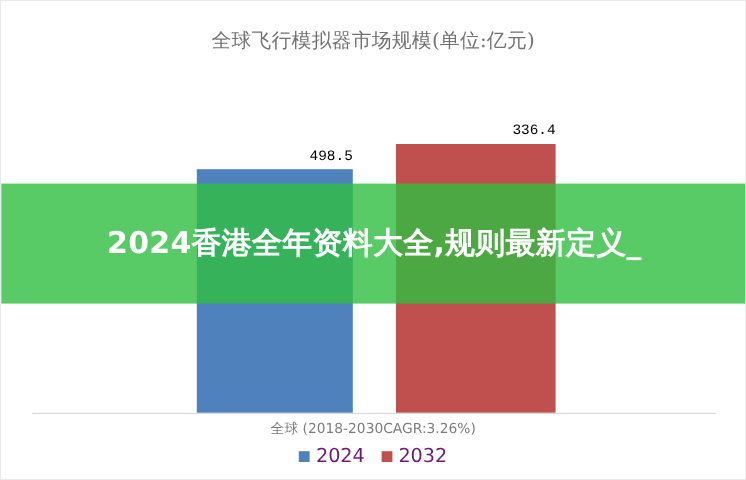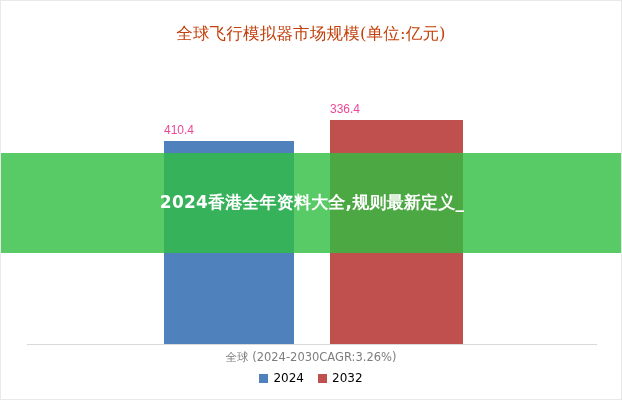--- a/index.html
+++ b/index.html
@@ -28,21 +28,21 @@
     background: #ffffff;
   }
 
   .chart-title {
     position: absolute;
     top: 22px;
     left: 0;
     right: 0;
     text-align: center;
     font-size: 16.5px;
-    color: #c2410c;
+    color: #737373;
     font-family: "DejaVu Serif", "Liberation Serif", serif;
     letter-spacing: 0.2px;
     white-space: nowrap;
   }
 
   
   .plot {
     position: absolute;
     left: 0;
     top: 60px;
@@ -72,23 +72,23 @@
   .bar-2030 {
     left: 329px;
     width: 133px;
     height: 224px;
     background: #c0504d;
   }
 
   .bar-label {
     position: absolute;
     font-size: 12px;
-    color: #ec4899;
-    font-family: Liberation Sans, sans-serif;
-    text-align: left;
+    color: #000000;
+    font-family: Liberation Mono, monospace;
+    text-align: right;
     white-space: nowrap;
   }
   .label-2024 {
     left: 163px;
     width: 130px;
     bottom: 208px;
   }
   .label-2030 {
     left: 329px;
     width: 133px;
@@ -124,22 +124,22 @@
     gap: 5px;
   }
   .legend-swatch {
     width: 9px;
     height: 9px;
     display: block;
   }
   .legend-swatch.s-2024 { background: #4f81bd; }
   .legend-swatch.s-2030 { background: #c0504d; }
   .legend-text {
-    font-size: 12px;
-    color: #000000;
+    font-size: 16px;
+    color: #701a75;
     font-family: "DejaVu Sans", "Liberation Sans", sans-serif;
     line-height: 1;
   }
 
   
   .banner {
     position: absolute;
     left: 0;
     top: 152px;
     width: 622px;
@@ -147,21 +147,21 @@
     background: rgba(46, 190, 65, 0.80);
     display: flex;
     align-items: center;
     justify-content: center;
     overflow: hidden;
   }
   .banner-text {
     position: relative;
     z-index: 2;
     color: #ffffff;
-    font-size: 17px;
+    font-size: 25px;
     font-weight: bold;
     line-height: 1.28;
     text-align: center;
     font-family: "DejaVu Sans", "Liberation Sans", sans-serif;
     letter-spacing: 0.2px;
     padding: 0 8px;
   }
 </style>
 </head>
 <body>
@@ -169,29 +169,29 @@
 <div id="screenshot">
 
   <div class="chart-area">
 
     <div class="chart-title">全球飞行模拟器市场规模(单位:亿元)</div>
 
     <div class="plot">
 
       <div class="bar-label label-2030">336.4</div>
 
-      <div class="bar-label label-2024">410.4</div>
+      <div class="bar-label label-2024">498.5</div>
 
       <div class="bar bar-2024"></div>
       <div class="bar bar-2030"></div>
 
       <div class="axis-line"></div>
     </div>
 
-    <div class="category-label">全球 (2024-2030CAGR:3.26%)</div>
+    <div class="category-label">全球 (2018-2030CAGR:3.26%)</div>
 
     <div class="legend">
       <div class="legend-item">
         <span class="legend-swatch s-2024"></span>
         <span class="legend-text">2024</span>
       </div>
       <div class="legend-item">
         <span class="legend-swatch s-2030"></span>
         <span class="legend-text">2032</span>
       </div>

